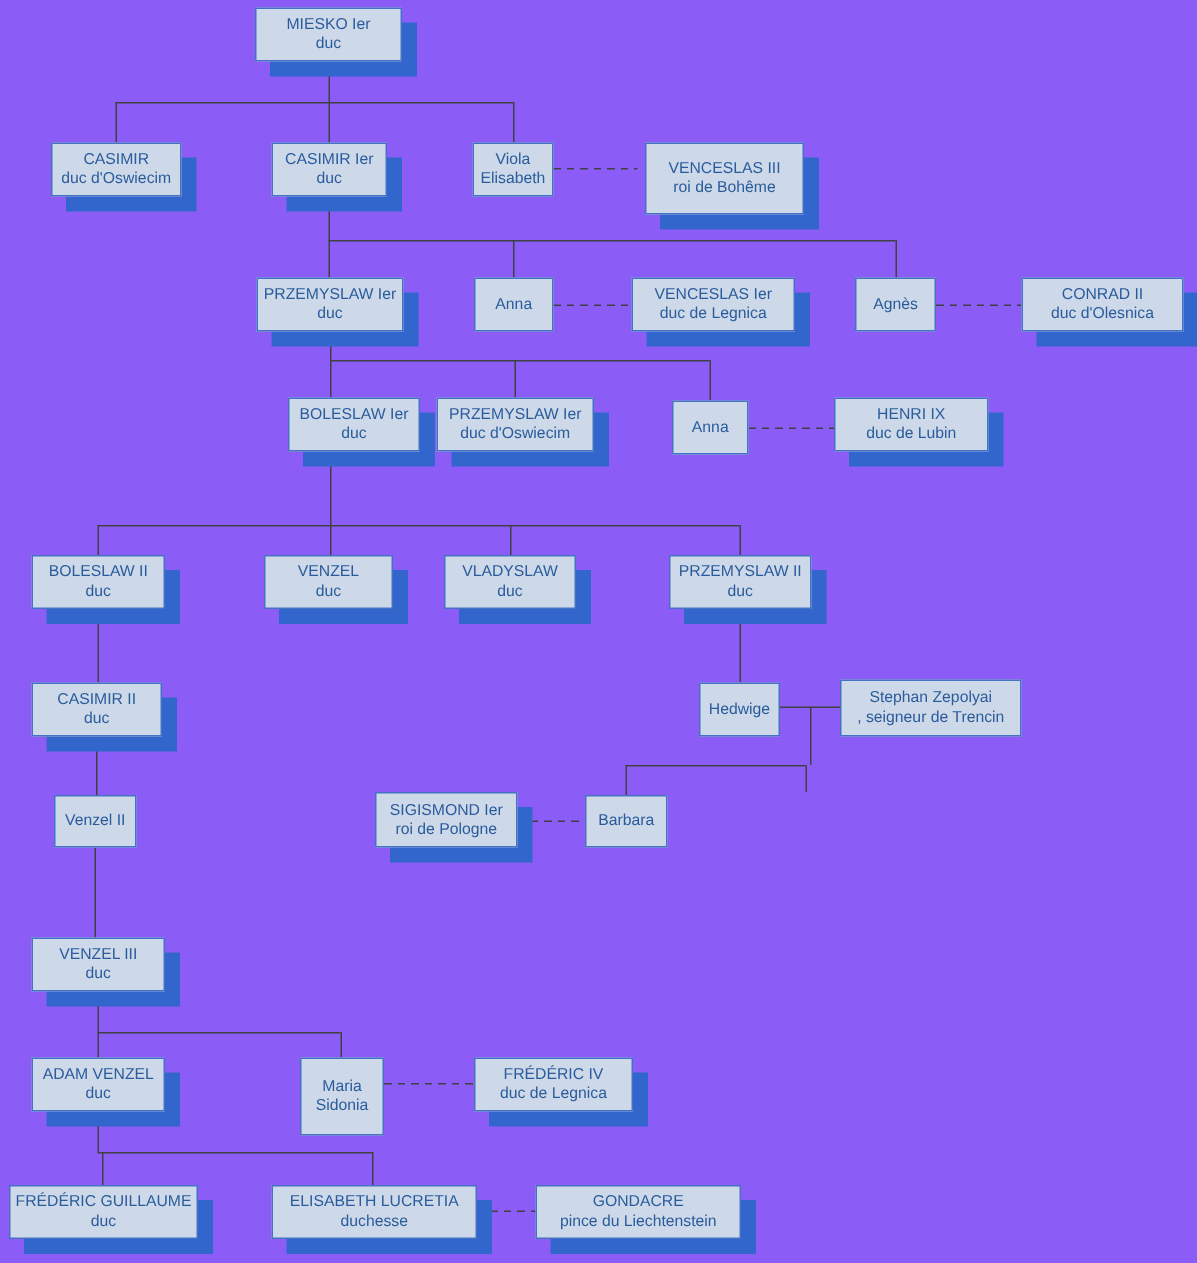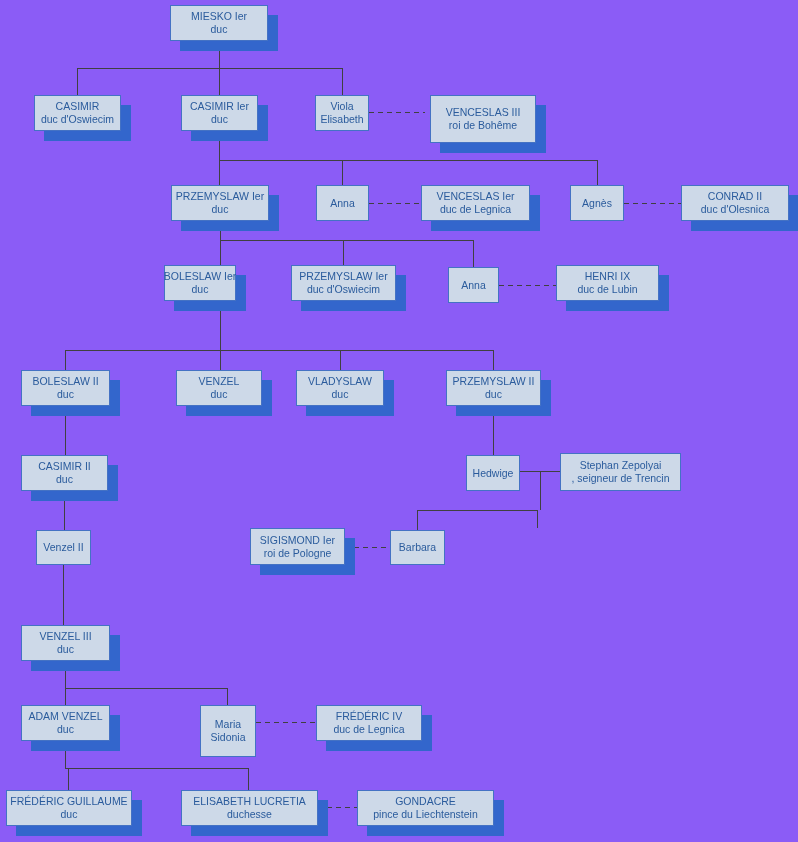--- a/index.html
+++ b/index.html
@@ -101,21 +101,21 @@
     <span>VENCESLAS Ier</span>
     <span>duc de Legnica</span>
   </div>
   <div class="node" style="left:570px;top:185px;width:54px;height:36px">
     <span>Agnès</span>
   </div>
   <div class="node shadow" style="left:681px;top:185px;width:108px;height:36px">
     <span>CONRAD II</span>
     <span>duc d'Olesnica</span>
   </div>
-  <div class="node shadow" style="left:164px;top:265px;width:72px;height:36px">
+  <div class="node shadow" style="left:192px;top:265px;width:88px;height:36px">
     <span>BOLESLAW Ier</span>
     <span>duc</span>
   </div>
   <div class="node shadow" style="left:291px;top:265px;width:105px;height:36px">
     <span>PRZEMYSLAW Ier</span>
     <span>duc d'Oswiecim</span>
   </div>
   <div class="node" style="left:448px;top:267px;width:51px;height:36px">
     <span>Anna</span>
   </div>

